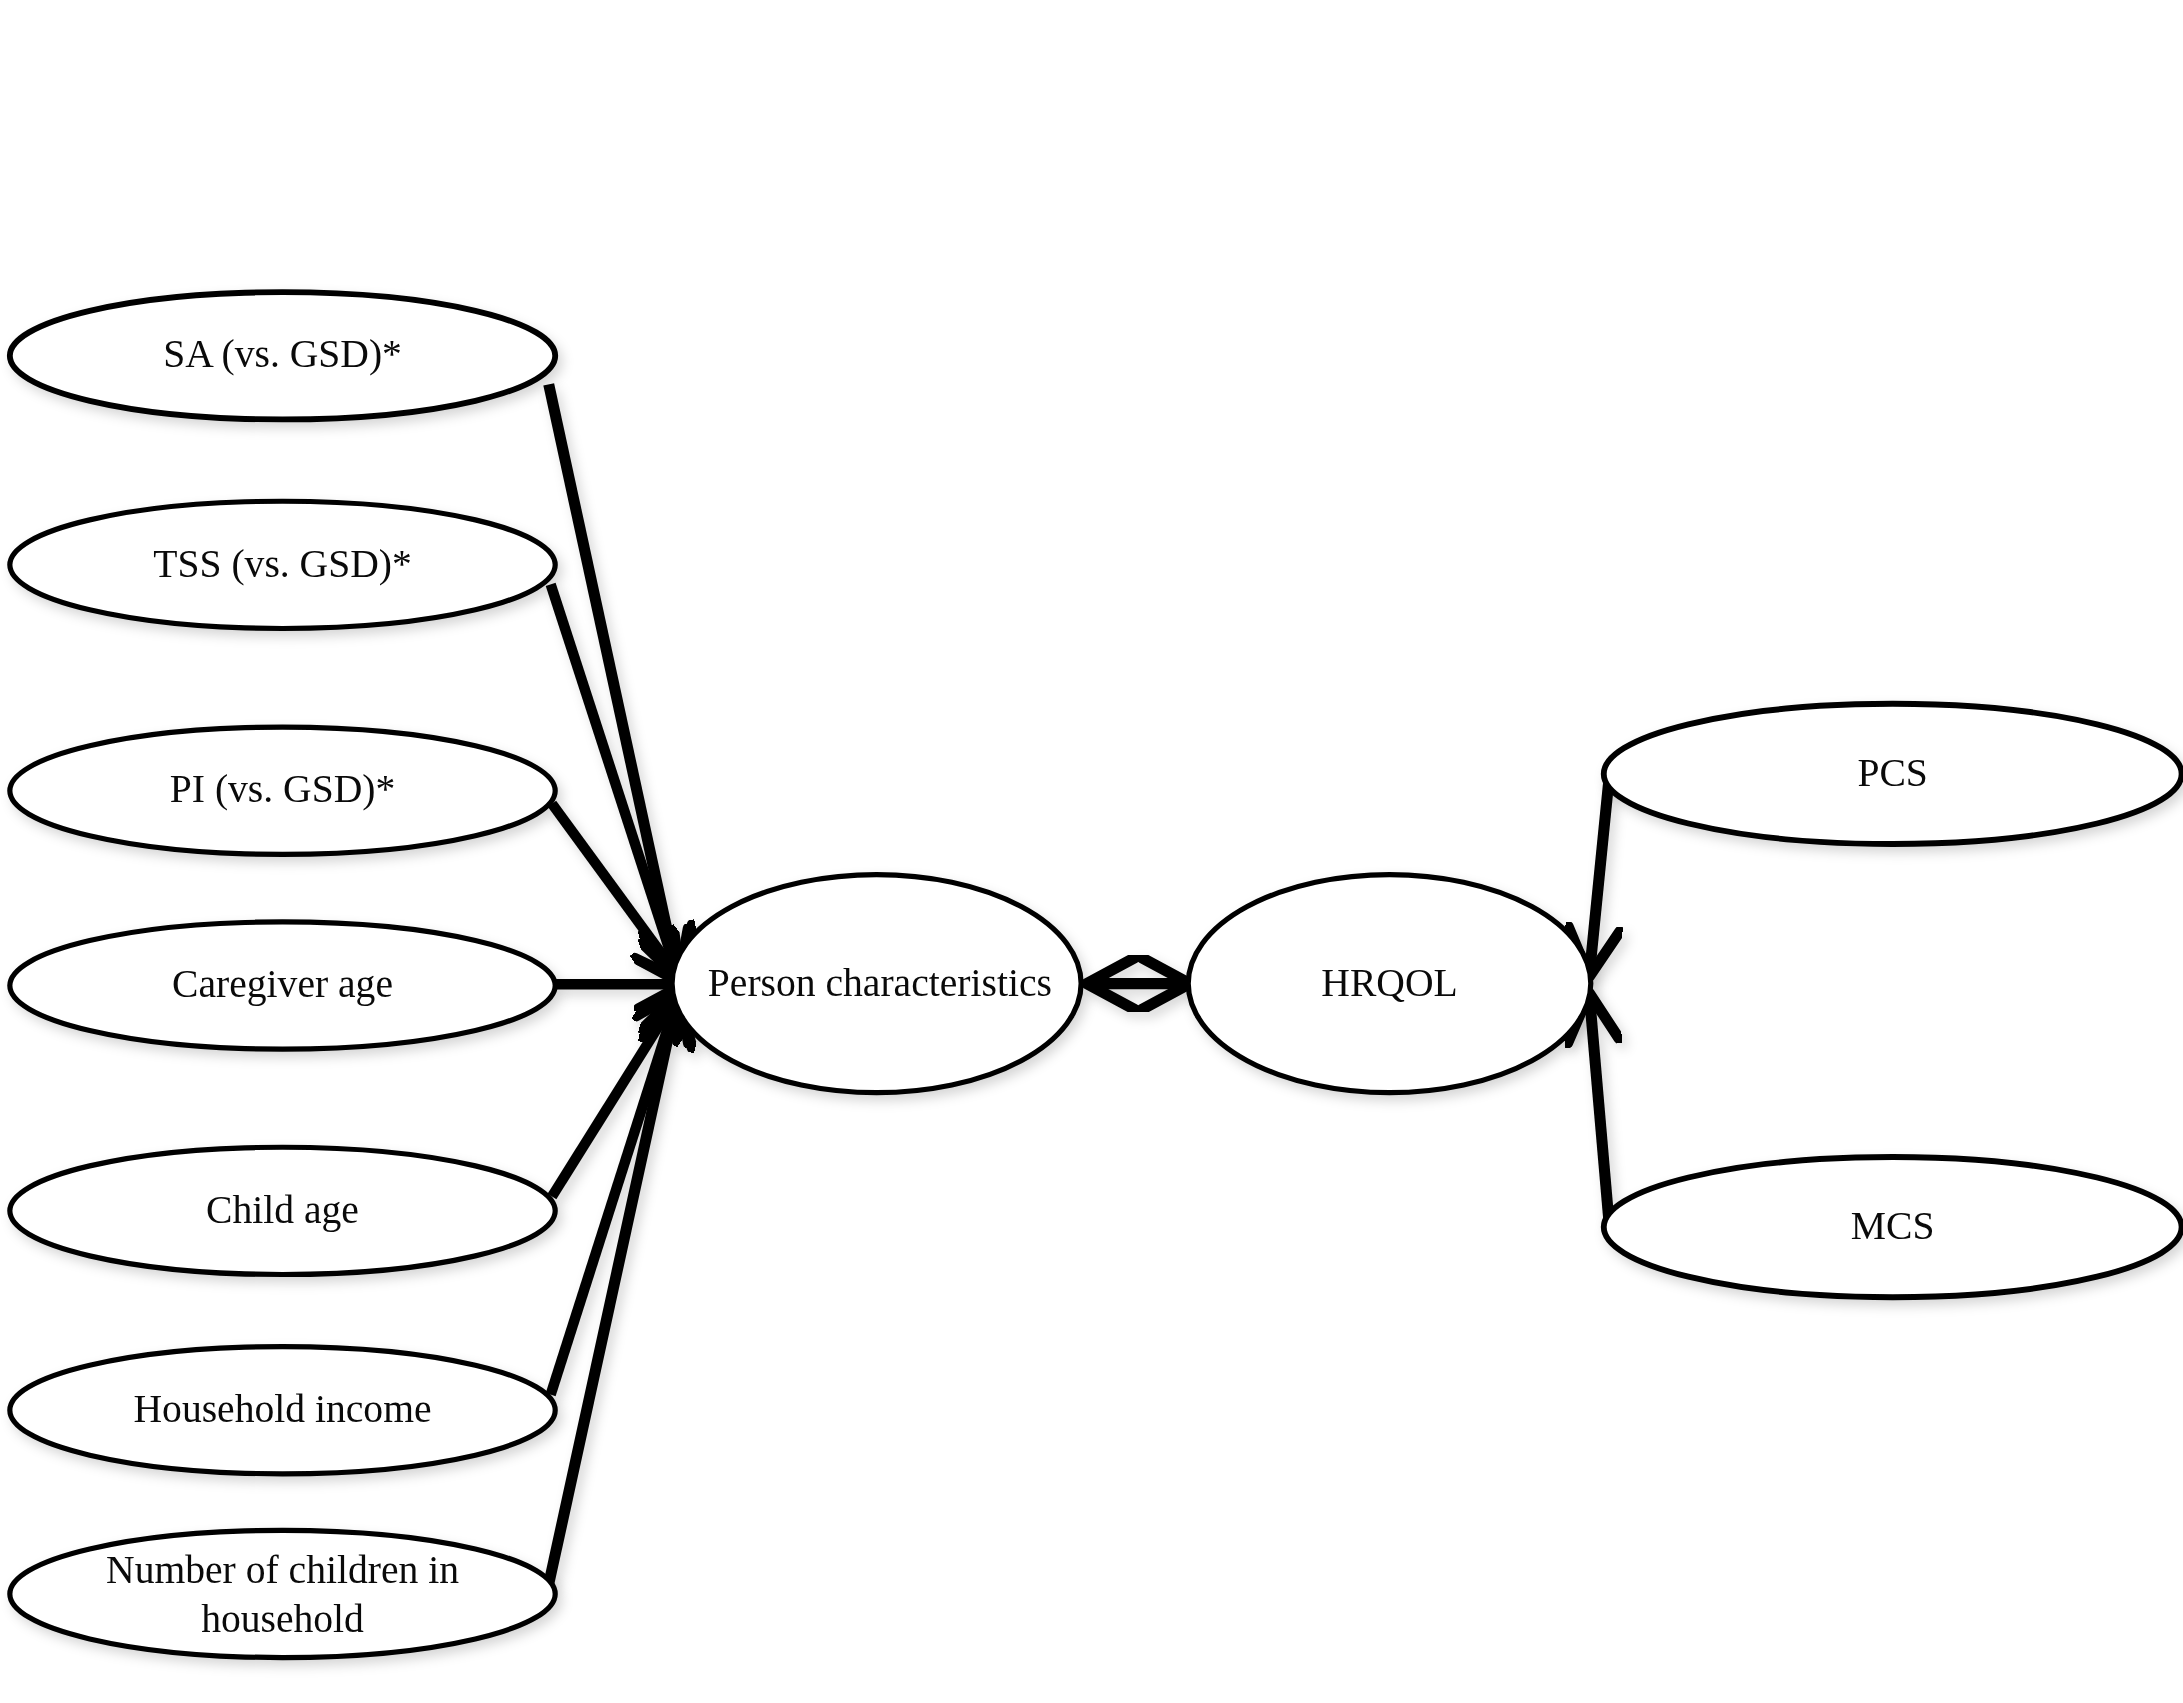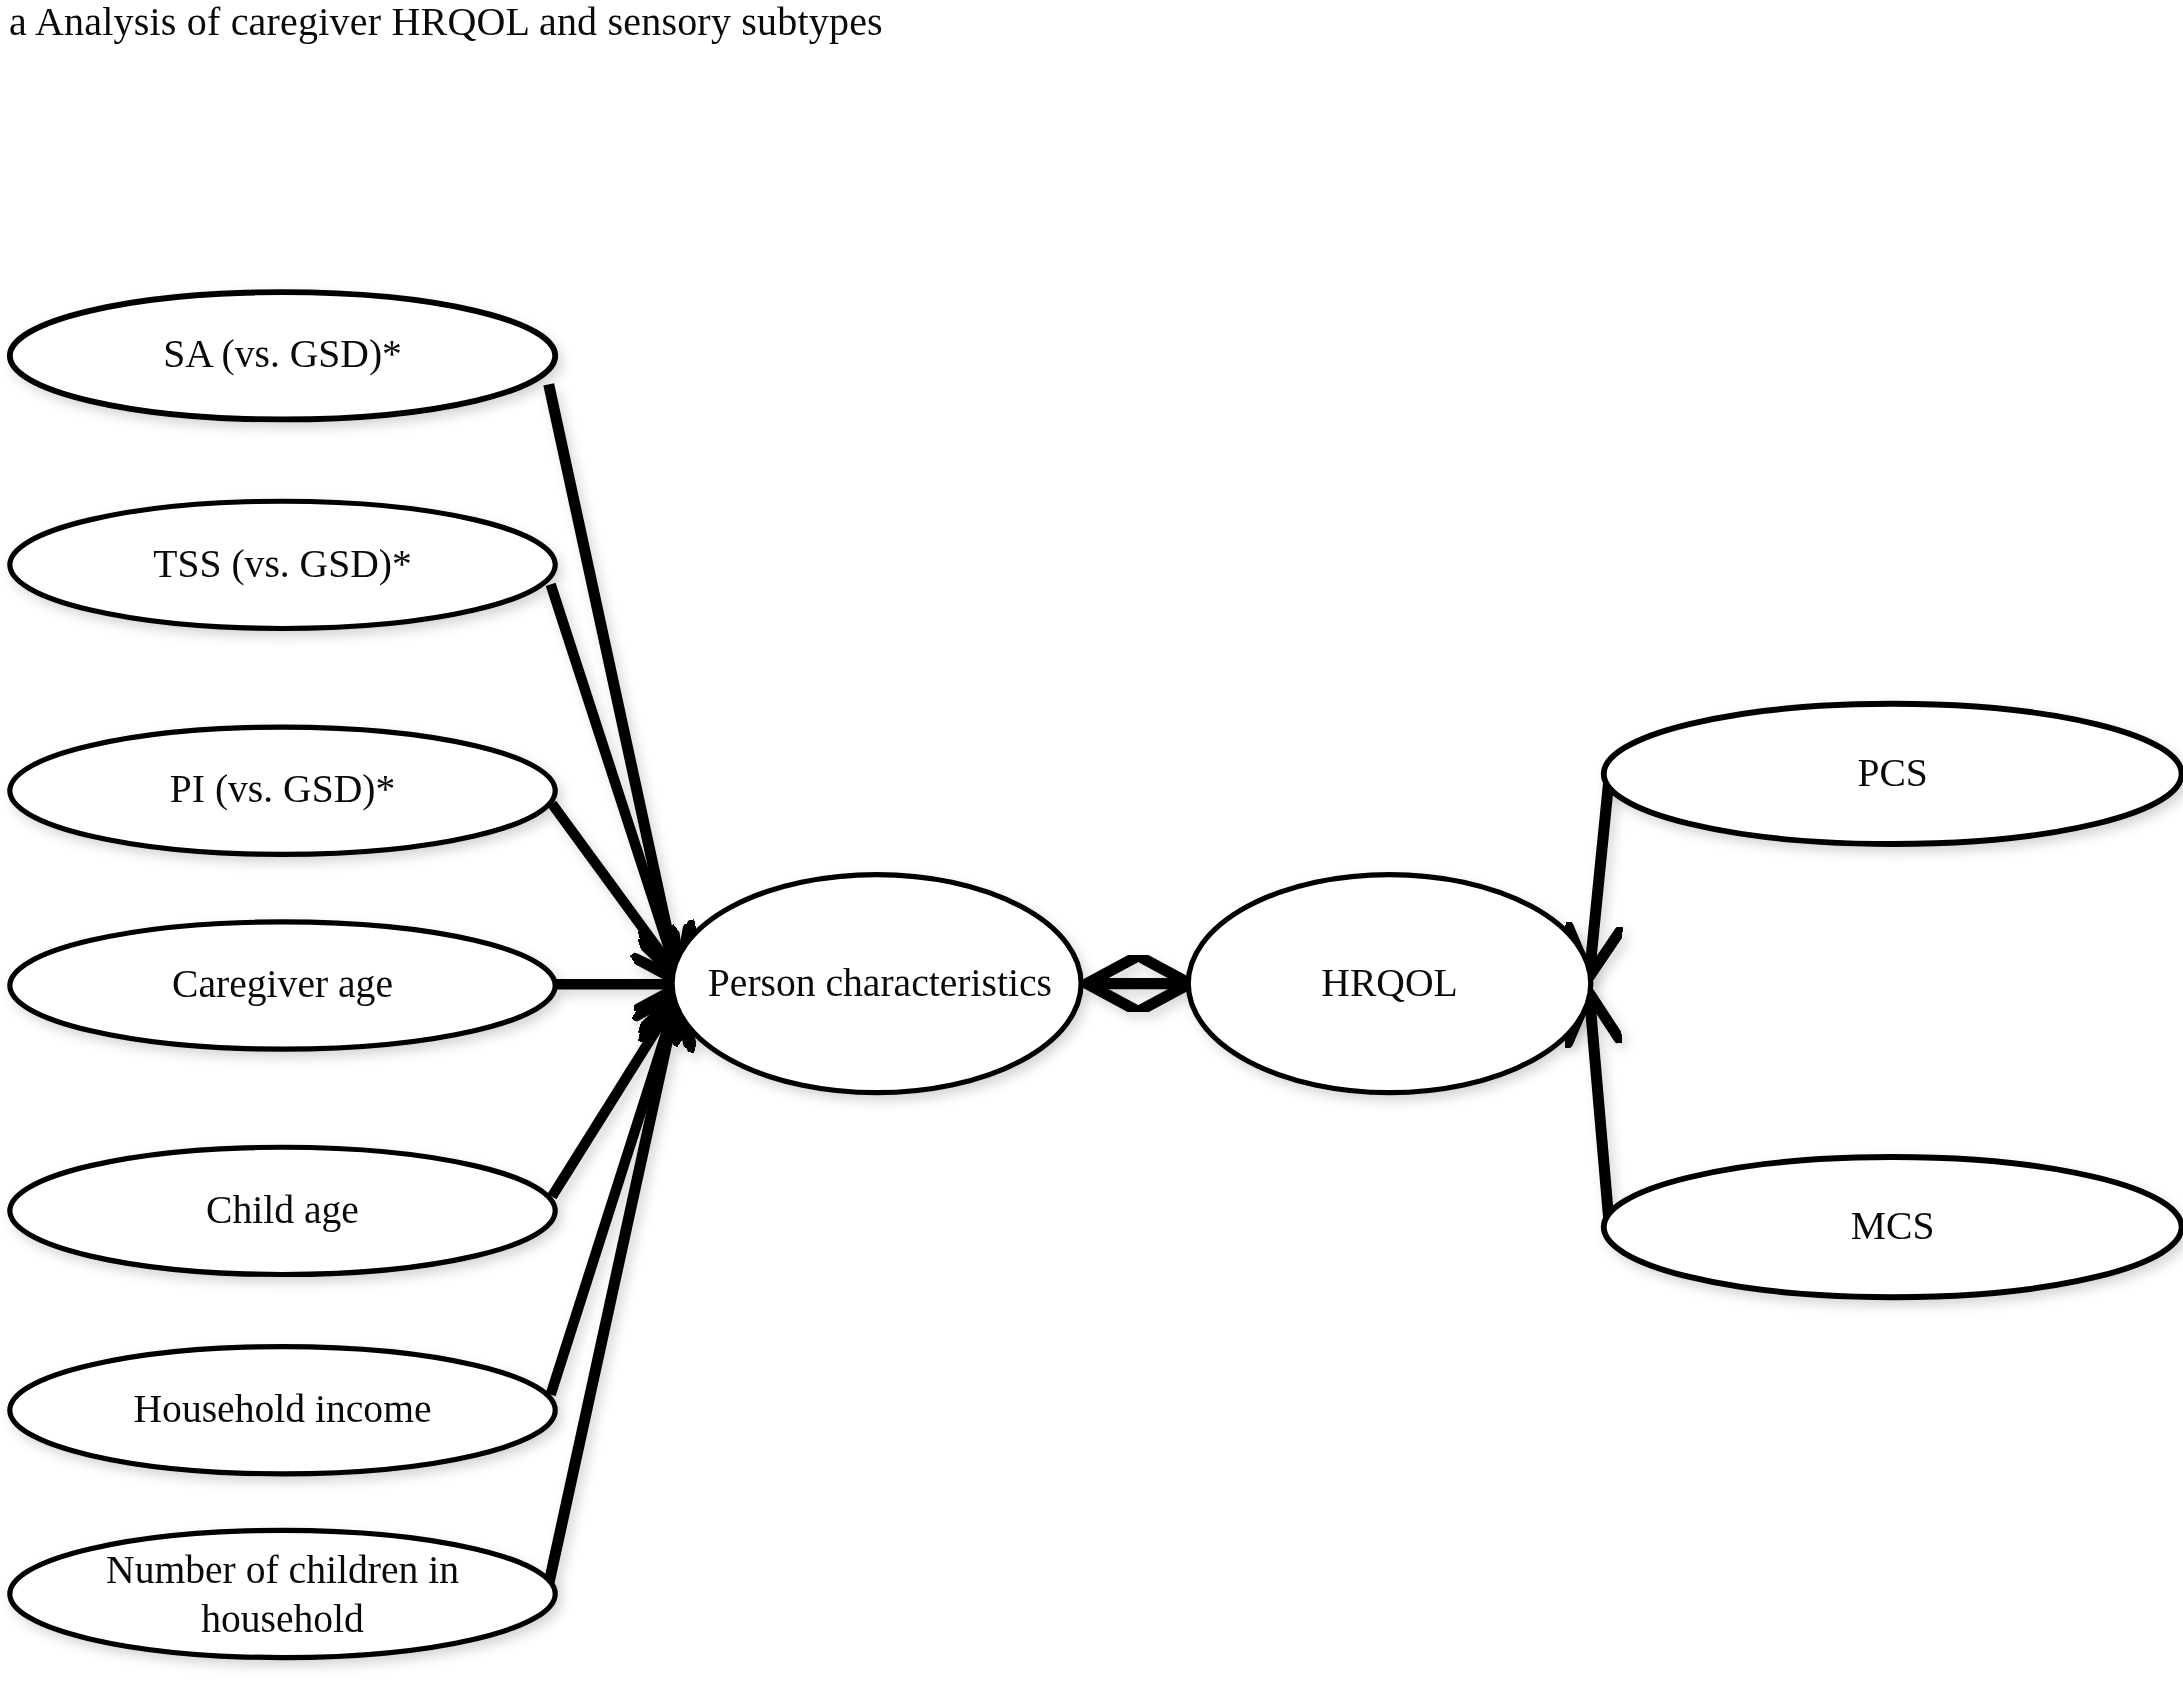--- a/index.html
+++ b/index.html
@@ -41,21 +41,20 @@
   .node-ellipse {
     fill: #ffffff;
     stroke: #000000;
   }
 </style>
 </head>
 <body>
 
 <div id="page">
 
-  <div id="figure-title">a Analysis of caregiver HRQOL and sensory subtypes</div>
 
   <svg id="diagram-svg" viewBox="0 0 3362 2623">
     <defs>
       <filter id="soft-shadow" x="-30%" y="-30%" width="170%" height="170%">
         <feDropShadow dx="7" dy="9" stdDeviation="9" flood-color="#000000" flood-opacity="0.16"></feDropShadow>
       </filter>
       <marker id="arrowhead" viewBox="0 0 12 12" refX="10.4" refY="6" markerWidth="5.2" markerHeight="5.2" orient="auto-start-reverse" markerUnits="strokeWidth">
         <path d="M 1 0.6 L 11 6 L 1 11.4" fill="none" stroke="#000000" stroke-width="2.3" stroke-linecap="round" stroke-linejoin="round"></path>
       </marker>
     </defs>

